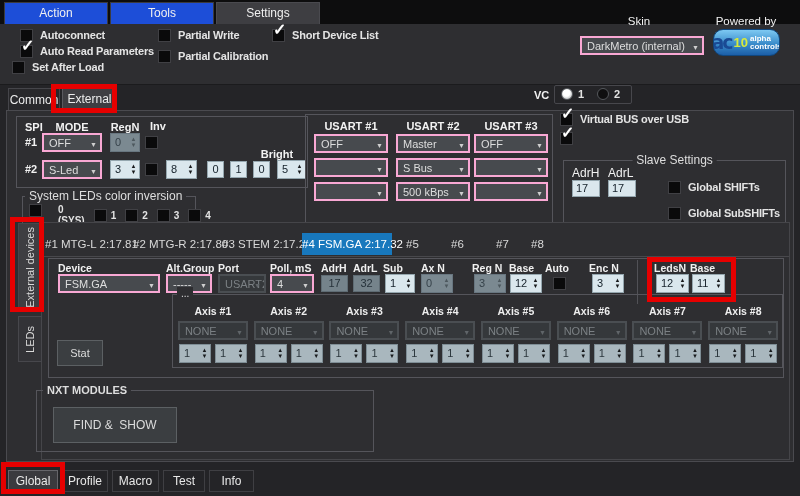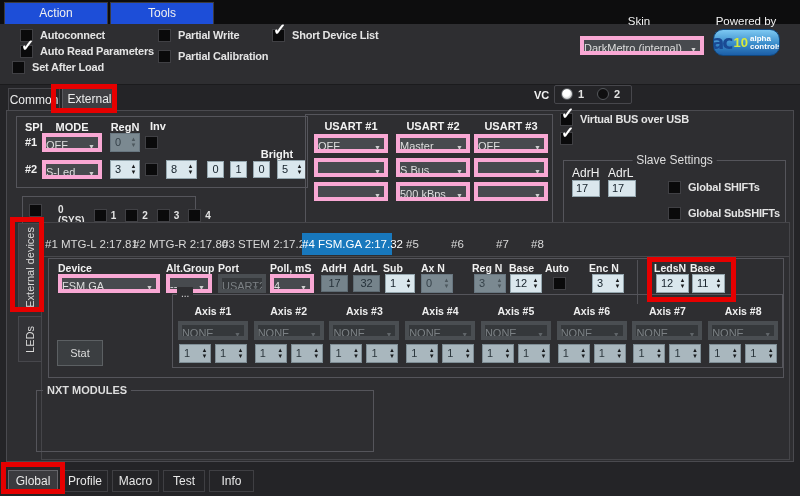--- a/index.html
+++ b/index.html
@@ -16,21 +16,21 @@
 .cb{width:13px;height:13px;background:#0a0a0b;border:1px solid #404044;position:relative;flex:none}
 .cb .check{display:none;position:absolute;left:0;top:-8px;color:#fff;font-size:16px;font-weight:bold;line-height:16px}
 .cb.checked .check{display:block}
 .radio{width:12px;height:12px;border-radius:50%;background:#0f0f10;border:1px solid #55585c;display:inline-block;flex:none}
 .radio.checked{background:radial-gradient(circle at 45% 40%,#ffffff 0 40%,#9fa3a6 95%)}
 .grp{position:absolute;border:1px solid #55555b}
 .legend{position:absolute;top:-8px;left:8px;background:#2e2e31;padding:0 4px;font-size:12px;color:#dedede;white-space:nowrap;line-height:14px}
 .legend.bold{font-weight:bold;font-size:11px}
 .legend.center{left:50%;transform:translateX(-50%)}
 .hdr{position:absolute;font-weight:bold;color:#f2f2f2;white-space:nowrap;text-align:center;font-size:11px}
-.dd{position:relative;background:#474a4e;border:4px solid #f9a8d4;height:19px;line-height:17px;color:#dedede;white-space:nowrap;overflow:hidden;font-size:11px}
+.dd{position:relative;background:#474a4e;border:2px solid #f9a8d4;height:19px;line-height:17px;padding-left:5px;color:#dedede;white-space:nowrap;overflow:hidden;font-size:11px}
 .dd .arr{position:absolute;right:3px;top:6px;font-size:7px;color:#cfcfcf;line-height:7px}
 .dd.dis{background:#35383b;color:#7b8084;border-color:#4a4e52}
 .dd.dis .arr{color:#606569}
 .spin{display:inline-flex;background:#dae7ed;border:1px solid #95a7af;height:19px}
 .spin .v{flex:1;color:#15212a;padding-left:4px;line-height:17px;overflow:hidden}
 .spin .arrows{width:11px;display:flex;flex-direction:column;align-items:center;justify-content:center;gap:1px}
 .spin .arrows span{font-size:6px;line-height:5px;color:#17191b}
 .spin.dis{background:#7b8991;border-color:#687680}
 .spin.dis .v{color:#36424a}
 .spin.dis .arrows span{color:#4d585e}
@@ -67,20 +67,21 @@
 .plabel{position:absolute;font-weight:bold;font-size:10.5px;color:#f0f0f0;text-align:left;white-space:nowrap}
 .nxtbtn{white-space:pre;font-size:12px;line-height:34px}
 .statbtn{font-size:11px;line-height:24px}
 </style>
 </head>
 <body>
 
 <div class="topbar">
   <div class="toptab" style="left:4px;width:104px">Action</div>
   <div class="toptab" style="left:110px;width:104px">Tools</div>
+  <div class="toptab sel" style="left:216px;width:104px">Settings</div>
 </div>
 
 <div class="setpanel"></div>
 
 <div class="cbrow" style="left:20px;top:28px">
   <span class="cb"></span>
   <span class="lbl">Autoconnect</span>
 </div>
 <div class="cbrow" style="left:20px;top:44px">
   <span class="cb checked">
@@ -184,20 +185,21 @@
 <div class="nf" style="left:253px;top:161px;width:17px">0</div>
 <div class="spin" style="position:absolute;left:277px;top:160px;width:29px">
   <span class="v">5</span>
   <span class="arrows">
       <span>▲</span>
       <span>▼</span>
     </span>
 </div>
 
 <div class="grp" style="left:22px;top:196px;width:174px;height:28px">
+  <span class="legend" style="left:2px">System LEDs color inversion</span>
   <div style="position:absolute;left:6px;top:7px;display:flex;gap:9px;align-items:center">
     <span style="display:flex;gap:16px;">
         <span class="cb"></span>
         <span style="font-weight:bold;font-size:10px">0 (SYS)</span>
       </span>
     <span style="display:flex;gap:4px;align-items:center">
         <span class="cb"></span>
         <span style="font-weight:bold;font-size:10px">1</span>
       </span>
     <span style="display:flex;gap:4px;align-items:center">
@@ -518,20 +520,21 @@
           </span>
         </div>
     </div>
   </div>
 </div>
 
 <div class="btn statbtn" style="left:57px;top:340px;width:46px;height:26px">Stat</div>
 
 <div class="grp" style="left:36px;top:390px;width:338px;height:62px">
   <span class="legend bold" style="left:6px">NXT MODULES</span>
+  <div class="btn nxtbtn" style="left:16px;top:16px;width:124px;height:36px">FIND &amp;  SHOW</div>
 </div>
 
 <div class="bottab sel" style="left:8px;width:50px">Global</div>
 <div class="bottab" style="left:62px;width:46px">Profile</div>
 <div class="bottab" style="left:112px;width:47px">Macro</div>
 <div class="bottab" style="left:163px;width:42px">Test</div>
 <div class="bottab" style="left:209px;width:45px">Info</div>
 
 <div class="ann" style="left: 51px; top: 84px; width: 66px; height: 29px; border-color: rgb(230, 0, 0);"></div>
 <div class="ann" style="left: 647px; top: 257px; width: 89px; height: 45px; border-color: rgb(230, 0, 0);"></div>

